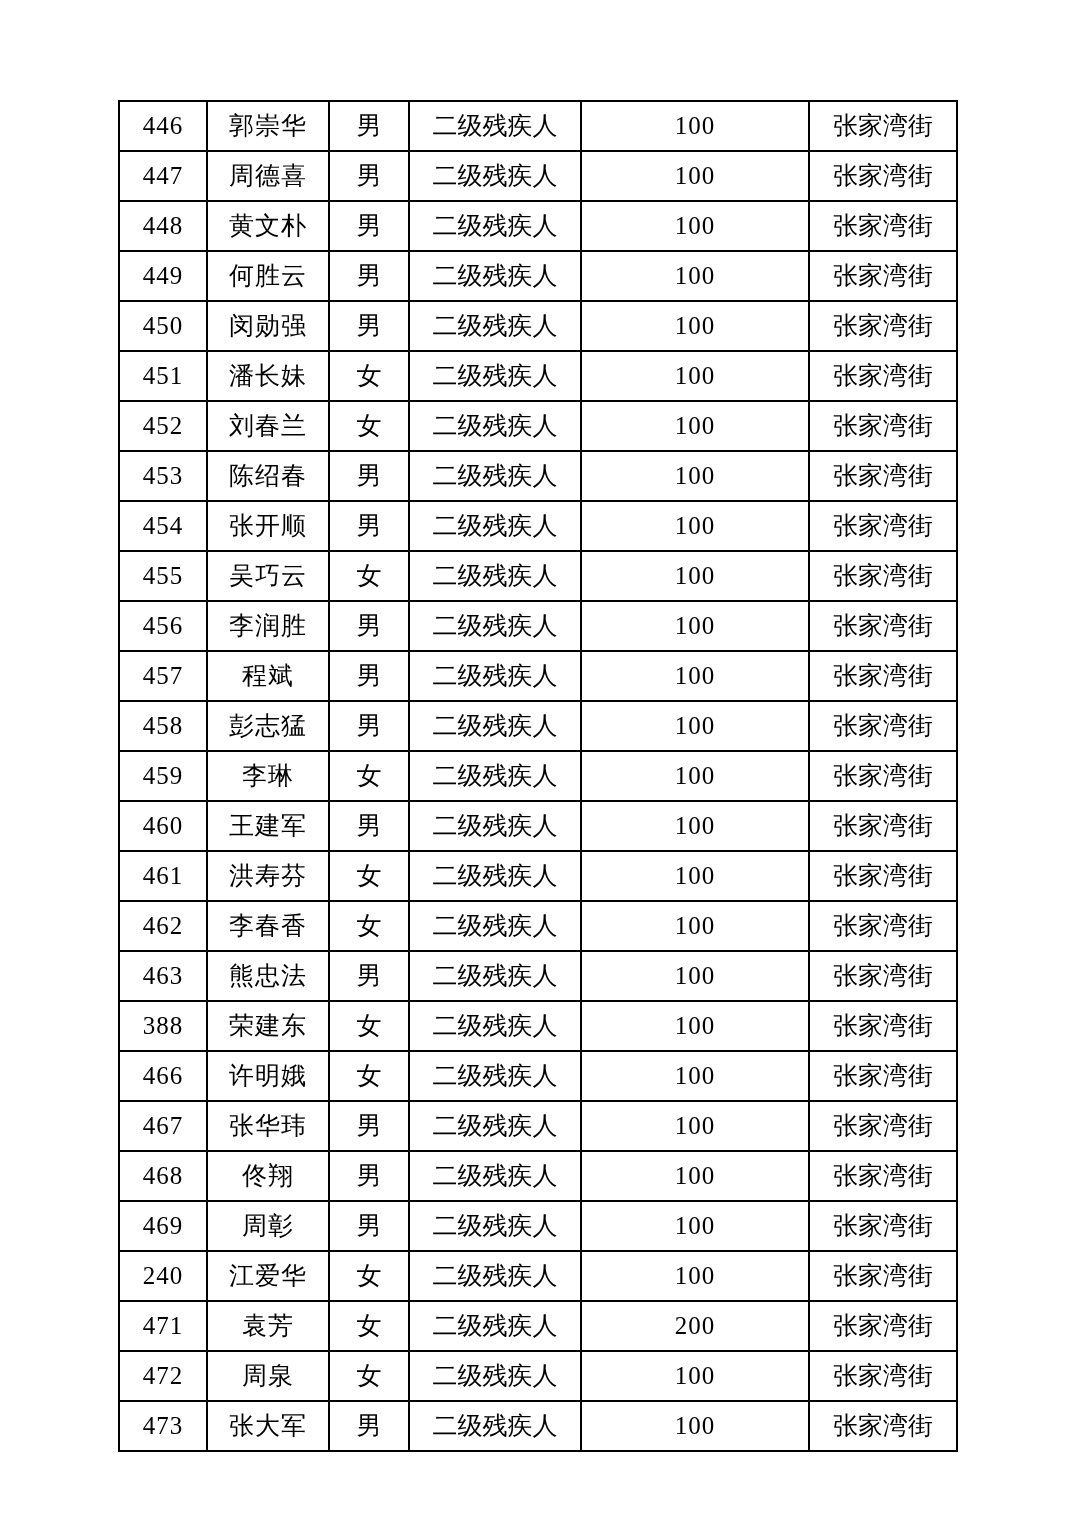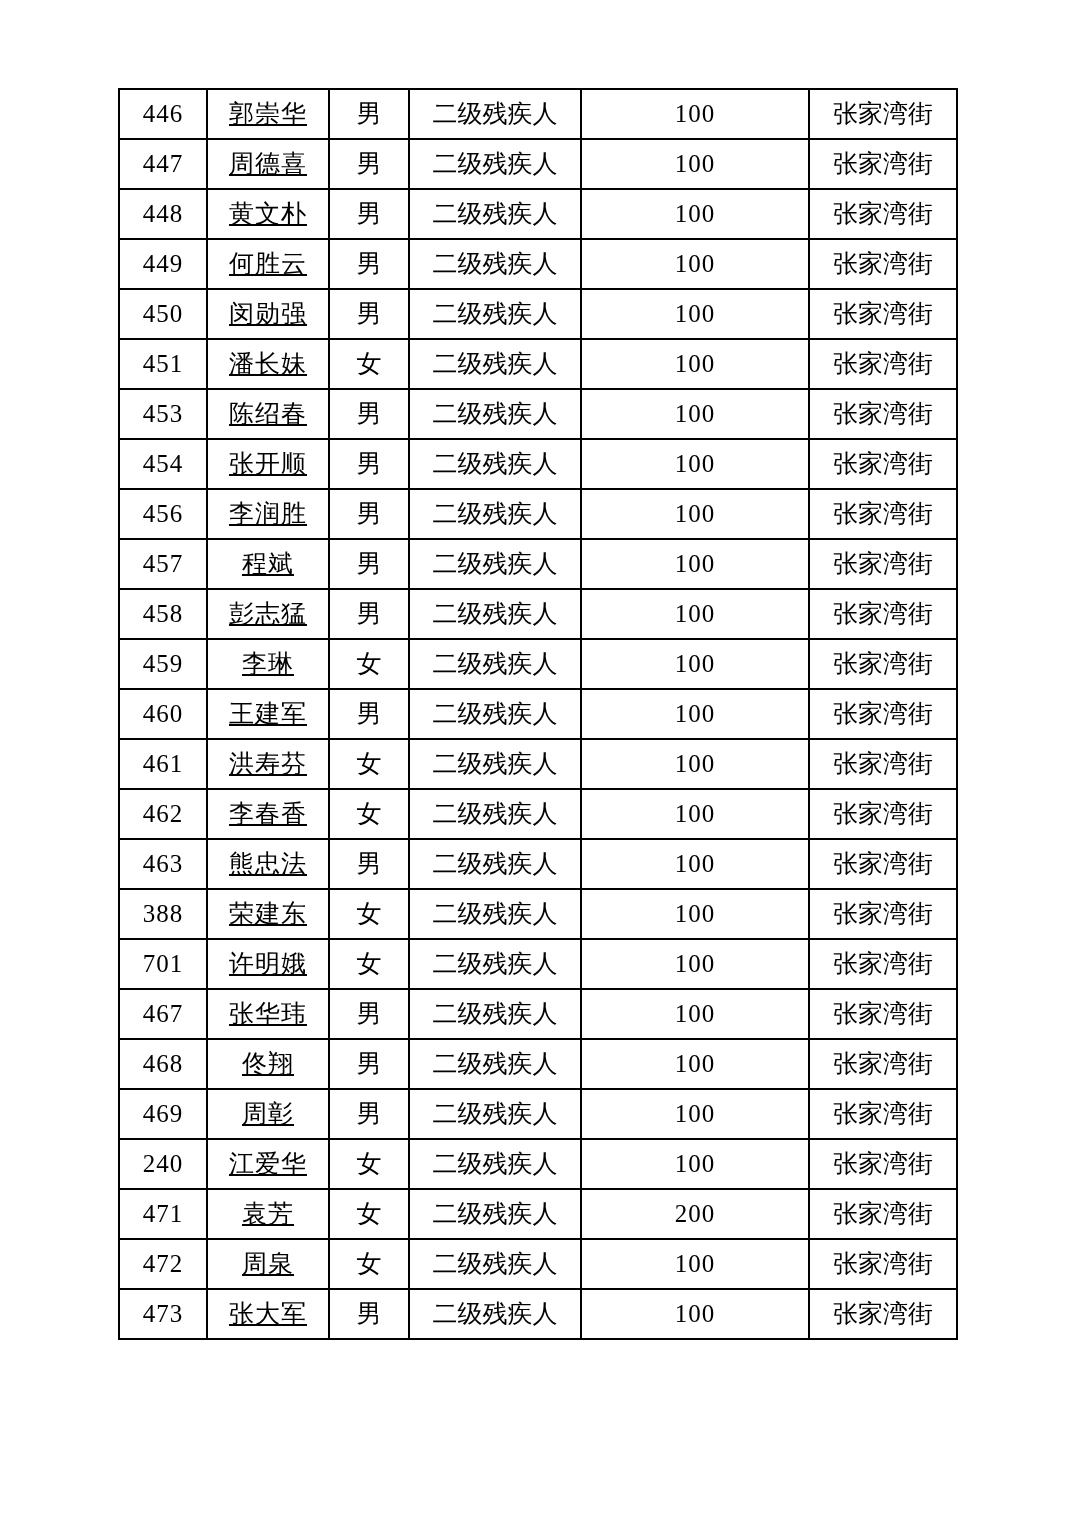--- a/index.html
+++ b/index.html
@@ -12,20 +12,21 @@
     height: 1520px;
     font-family: "Liberation Serif", "DejaVu Serif", serif;
     color: #000000;
   }
   .page {
     position: relative;
     width: 1074px;
     height: 1336px;
     box-sizing: border-box;
     padding: 88px 118px 0 118px;
+    margin-top: 12px;
   }
   table.roster {
     border-collapse: collapse;
     table-layout: fixed;
     width: 838px;
   }
   table.roster td {
     border: 2px solid #000000;
     text-align: center;
     vertical-align: middle;
@@ -46,21 +47,20 @@
 
   td.index, td.amount {
     font-family: "Liberation Serif", "DejaVu Serif", serif;
     letter-spacing: 1px;
   }
   td.name, td.gender, td.cat, td.street {
     font-family: "DejaVu Serif", "Liberation Serif", serif;
   }
   td.name {
     letter-spacing: 1px;
-    text-decoration: underline;
   }
   td.cat {
     letter-spacing: 0px;
     border-radius: 6px;
   }
   td.street {
     letter-spacing: 0px;
     font-family: Liberation Serif, serif;
   }
 </style>
@@ -120,36 +120,52 @@
         </tr>
         <tr>
           <td class="index">451</td>
           <td class="name">潘长妹</td>
           <td class="gender">女</td>
           <td class="cat">二级残疾人</td>
           <td class="amount">100</td>
           <td class="street">张家湾街</td>
         </tr>
         <tr>
+          <td class="index">452</td>
+          <td class="name">刘春兰</td>
+          <td class="gender">女</td>
+          <td class="cat">二级残疾人</td>
+          <td class="amount">100</td>
+          <td class="street">张家湾街</td>
+        </tr>
+        <tr>
           <td class="index">453</td>
           <td class="name">陈绍春</td>
           <td class="gender">男</td>
           <td class="cat">二级残疾人</td>
           <td class="amount">100</td>
           <td class="street">张家湾街</td>
         </tr>
         <tr>
           <td class="index">454</td>
           <td class="name">张开顺</td>
           <td class="gender">男</td>
           <td class="cat">二级残疾人</td>
           <td class="amount">100</td>
           <td class="street">张家湾街</td>
         </tr>
         <tr>
+          <td class="index">455</td>
+          <td class="name">吴巧云</td>
+          <td class="gender">女</td>
+          <td class="cat">二级残疾人</td>
+          <td class="amount">100</td>
+          <td class="street">张家湾街</td>
+        </tr>
+        <tr>
           <td class="index">456</td>
           <td class="name">李润胜</td>
           <td class="gender">男</td>
           <td class="cat">二级残疾人</td>
           <td class="amount">100</td>
           <td class="street">张家湾街</td>
         </tr>
         <tr>
           <td class="index">457</td>
           <td class="name">程斌</td>
@@ -208,21 +224,21 @@
         </tr>
         <tr>
           <td class="index">388</td>
           <td class="name">荣建东</td>
           <td class="gender">女</td>
           <td class="cat">二级残疾人</td>
           <td class="amount">100</td>
           <td class="street">张家湾街</td>
         </tr>
         <tr>
-          <td class="index">701</td>
+          <td class="index">466</td>
           <td class="name">许明娥</td>
           <td class="gender">女</td>
           <td class="cat">二级残疾人</td>
           <td class="amount">100</td>
           <td class="street">张家湾街</td>
         </tr>
         <tr>
           <td class="index">467</td>
           <td class="name">张华玮</td>
           <td class="gender">男</td>

